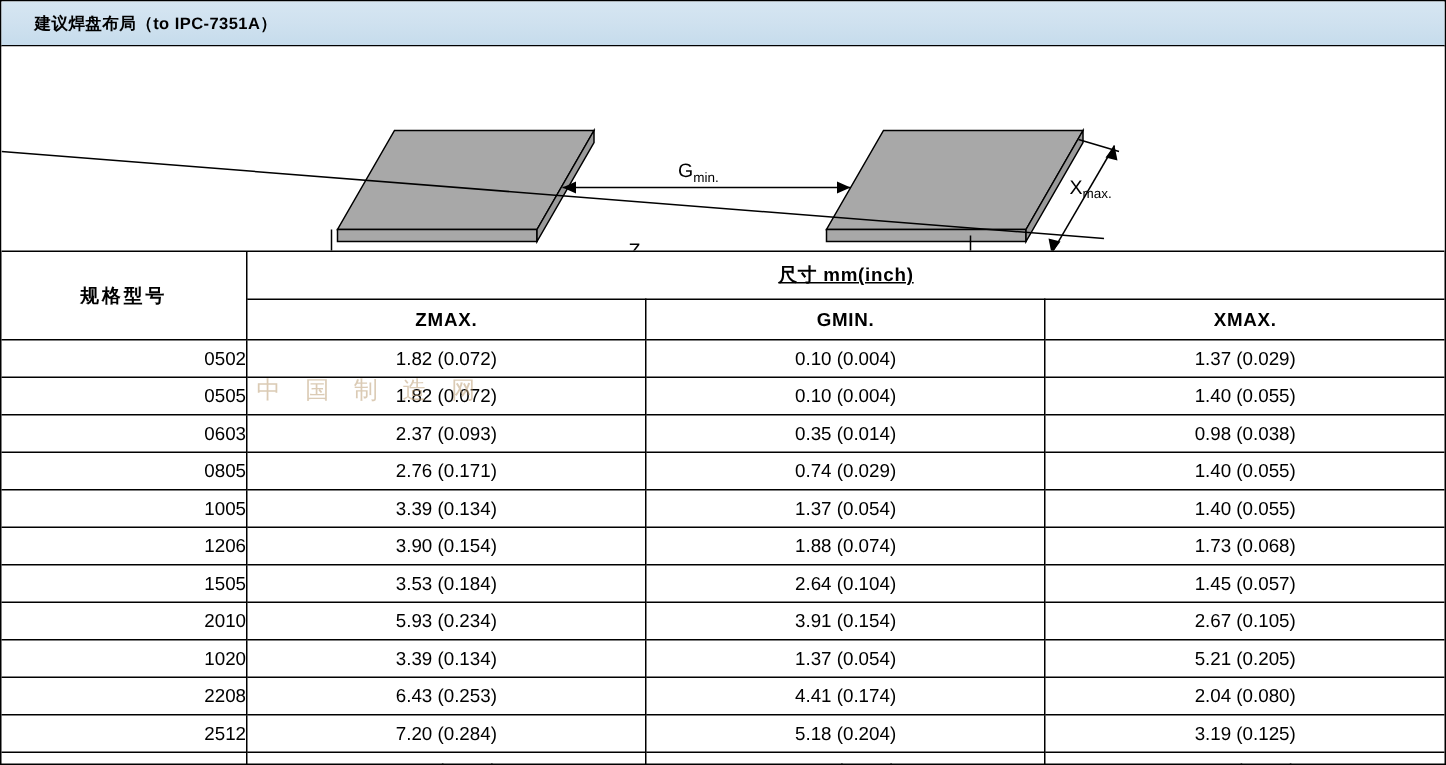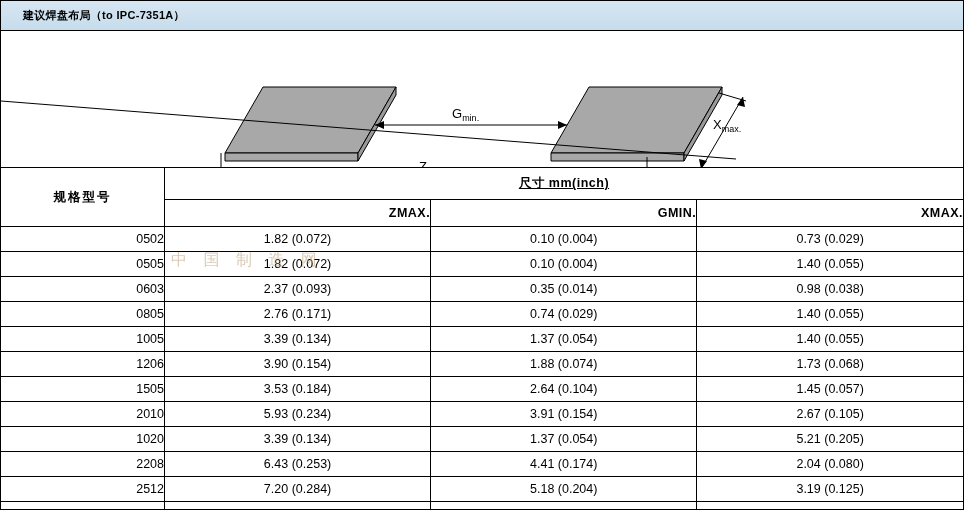--- a/index.html
+++ b/index.html
@@ -83,21 +83,21 @@
   }
   .hdr-dim {
     text-align: center;
     font-weight: bold;
     font-size: 14px;
     height: 31px;
     letter-spacing: 0.5px;
     text-decoration: underline;
   }
   .hdr-sub {
-    text-align: right;
+    text-align: center;
     font-weight: bold;
     font-size: 12.5px;
     height: 26px;
     letter-spacing: 0.5px;
   }
   .cell-model {
     text-align: right;
     padding-left: 6px;
     height: 24px;
     font-size: 12.5px;
@@ -187,21 +187,21 @@
         <th class="hdr-sub col-z">ZMAX.</th>
         <th class="hdr-sub col-g">GMIN.</th>
         <th class="hdr-sub col-x">XMAX.</th>
       </tr>
     </thead>
     <tbody>
       <tr>
         <td class="cell-model">0502</td>
         <td class="cell-val">1.82 (0.072)</td>
         <td class="cell-val">0.10 (0.004)</td>
-        <td class="cell-val">0.73 (0.029)</td>
+        <td class="cell-val">1.37 (0.029)</td>
       </tr>
       <tr>
         <td class="cell-model">0505</td>
         <td class="cell-val">1.82 (0.072)</td>
         <td class="cell-val">0.10 (0.004)</td>
         <td class="cell-val">1.40 (0.055)</td>
       </tr>
       <tr>
         <td class="cell-model">0603</td>
         <td class="cell-val">2.37 (0.093)</td>

